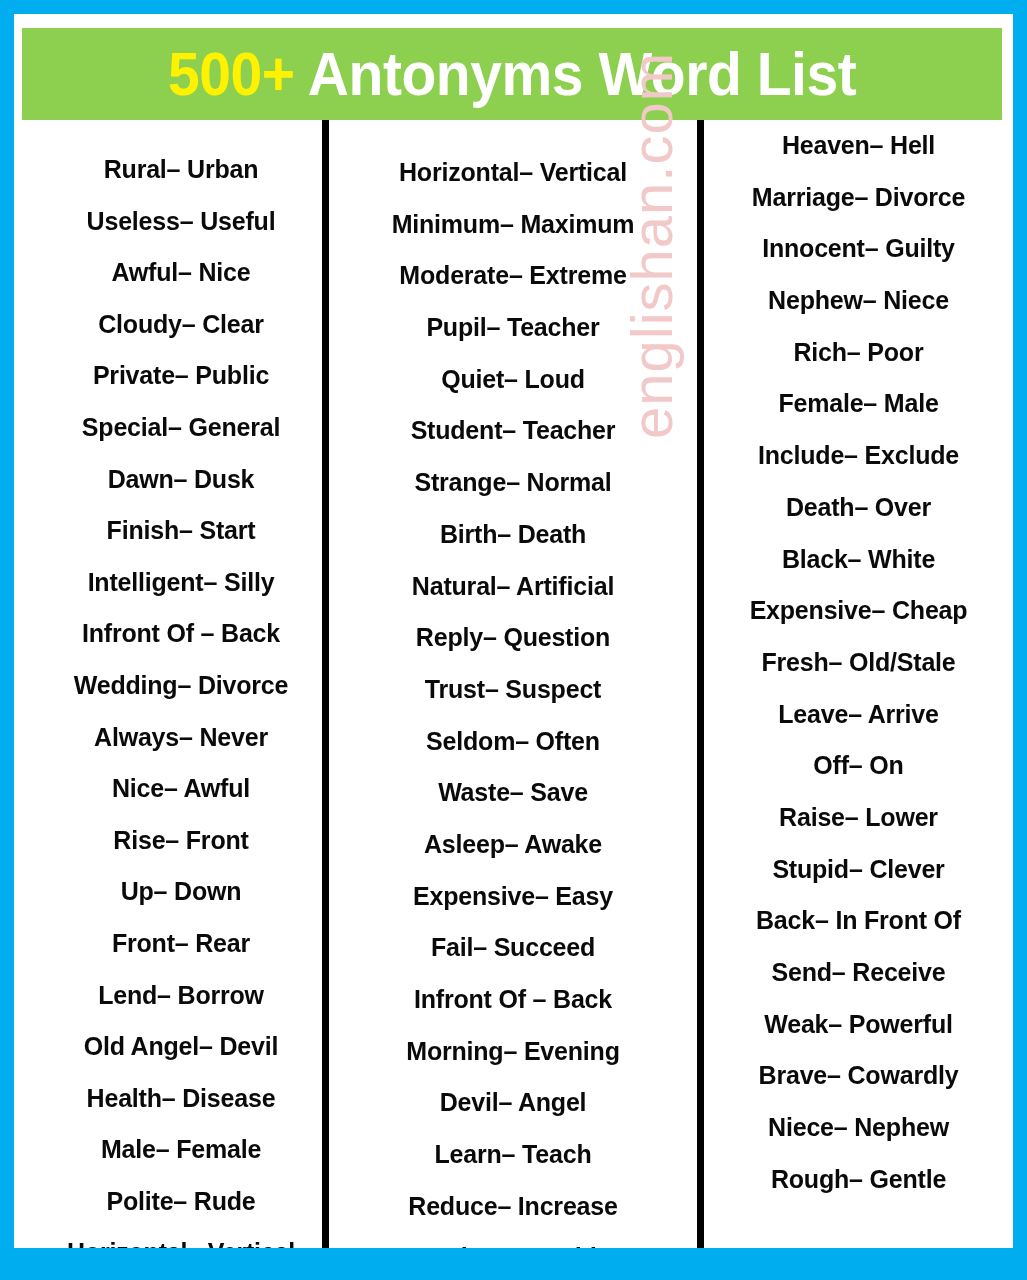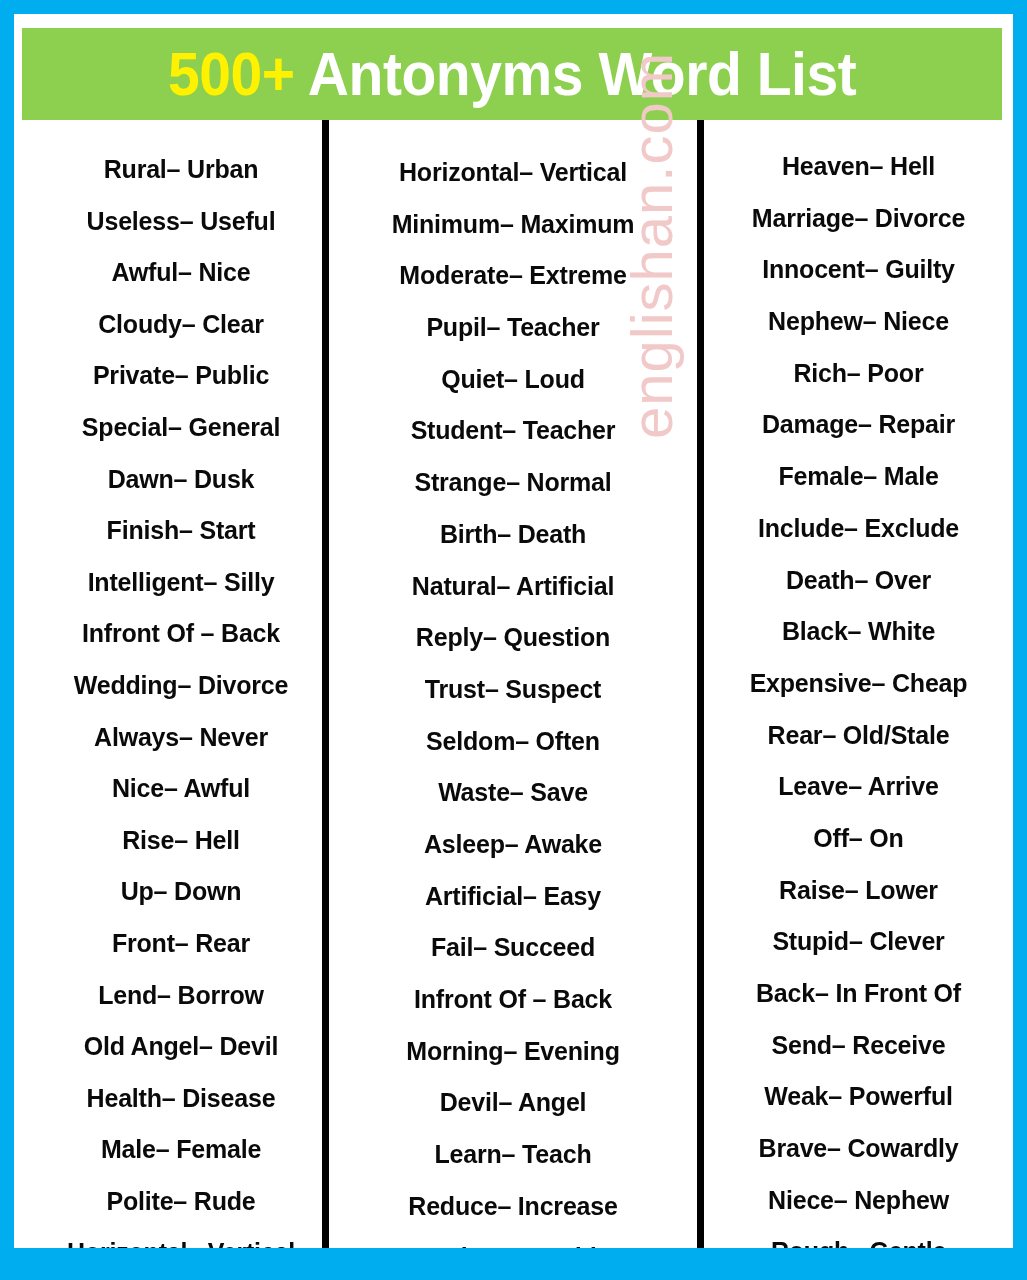--- a/index.html
+++ b/index.html
@@ -80,21 +80,21 @@
 
   .column {
     position: absolute;
     top: 0;
     height: 1128px;
     text-align: center;
   }
 
   #column-1 { left: 0px;   width: 308px; padding-top: 24px; padding-left: 26px; }
   #column-2 { left: 315px; width: 368px; padding-top: 27px; }
-  #column-3 { left: 690px; width: 309px; padding-top: 21px; }
+  #column-3 { left: 690px; width: 309px; }
 
   .word-pair {
     font-size: 25px;
     font-weight: bold;
     color: #0a0a0a;
     line-height: 51.6px;
     height: 51.6px;
     white-space: nowrap;
     letter-spacing: -0.2px;
   }
@@ -144,21 +144,21 @@
           <div class="word-pair">Cloudy– Clear</div>
           <div class="word-pair">Private– Public</div>
           <div class="word-pair">Special– General</div>
           <div class="word-pair">Dawn– Dusk</div>
           <div class="word-pair">Finish– Start</div>
           <div class="word-pair">Intelligent– Silly</div>
           <div class="word-pair">Infront Of – Back</div>
           <div class="word-pair">Wedding– Divorce</div>
           <div class="word-pair">Always– Never</div>
           <div class="word-pair">Nice– Awful</div>
-          <div class="word-pair">Rise– Hell</div>
+          <div class="word-pair">Rise– Front</div>
           <div class="word-pair">Up– Down</div>
           <div class="word-pair">Front– Rear</div>
           <div class="word-pair">Lend– Borrow</div>
           <div class="word-pair">Old Angel– Devil</div>
           <div class="word-pair">Health– Disease</div>
           <div class="word-pair">Male– Female</div>
           <div class="word-pair">Polite– Rude</div>
           <div class="word-pair">Horizontal– Vertical</div>
         </div>
       <div class="column" id="column-2">
@@ -169,42 +169,41 @@
           <div class="word-pair">Quiet– Loud</div>
           <div class="word-pair">Student– Teacher</div>
           <div class="word-pair">Strange– Normal</div>
           <div class="word-pair">Birth– Death</div>
           <div class="word-pair">Natural– Artificial</div>
           <div class="word-pair">Reply– Question</div>
           <div class="word-pair">Trust– Suspect</div>
           <div class="word-pair">Seldom– Often</div>
           <div class="word-pair">Waste– Save</div>
           <div class="word-pair">Asleep– Awake</div>
-          <div class="word-pair">Artificial– Easy</div>
+          <div class="word-pair">Expensive– Easy</div>
           <div class="word-pair">Fail– Succeed</div>
           <div class="word-pair">Infront Of – Back</div>
           <div class="word-pair">Morning– Evening</div>
           <div class="word-pair">Devil– Angel</div>
           <div class="word-pair">Learn– Teach</div>
           <div class="word-pair">Reduce– Increase</div>
           <div class="word-pair">Subtract– Add</div>
         </div>
       <div class="column" id="column-3">
           <div class="word-pair">Heaven– Hell</div>
           <div class="word-pair">Marriage– Divorce</div>
           <div class="word-pair">Innocent– Guilty</div>
           <div class="word-pair">Nephew– Niece</div>
           <div class="word-pair">Rich– Poor</div>
-          <div class="word-pair">Damage– Repair</div>
           <div class="word-pair">Female– Male</div>
           <div class="word-pair">Include– Exclude</div>
           <div class="word-pair">Death– Over</div>
           <div class="word-pair">Black– White</div>
           <div class="word-pair">Expensive– Cheap</div>
-          <div class="word-pair">Rear– Old/Stale</div>
+          <div class="word-pair">Fresh– Old/Stale</div>
           <div class="word-pair">Leave– Arrive</div>
           <div class="word-pair">Off– On</div>
           <div class="word-pair">Raise– Lower</div>
           <div class="word-pair">Stupid– Clever</div>
           <div class="word-pair">Back– In Front Of</div>
           <div class="word-pair">Send– Receive</div>
           <div class="word-pair">Weak– Powerful</div>
           <div class="word-pair">Brave– Cowardly</div>
           <div class="word-pair">Niece– Nephew</div>
           <div class="word-pair">Rough– Gentle</div>

